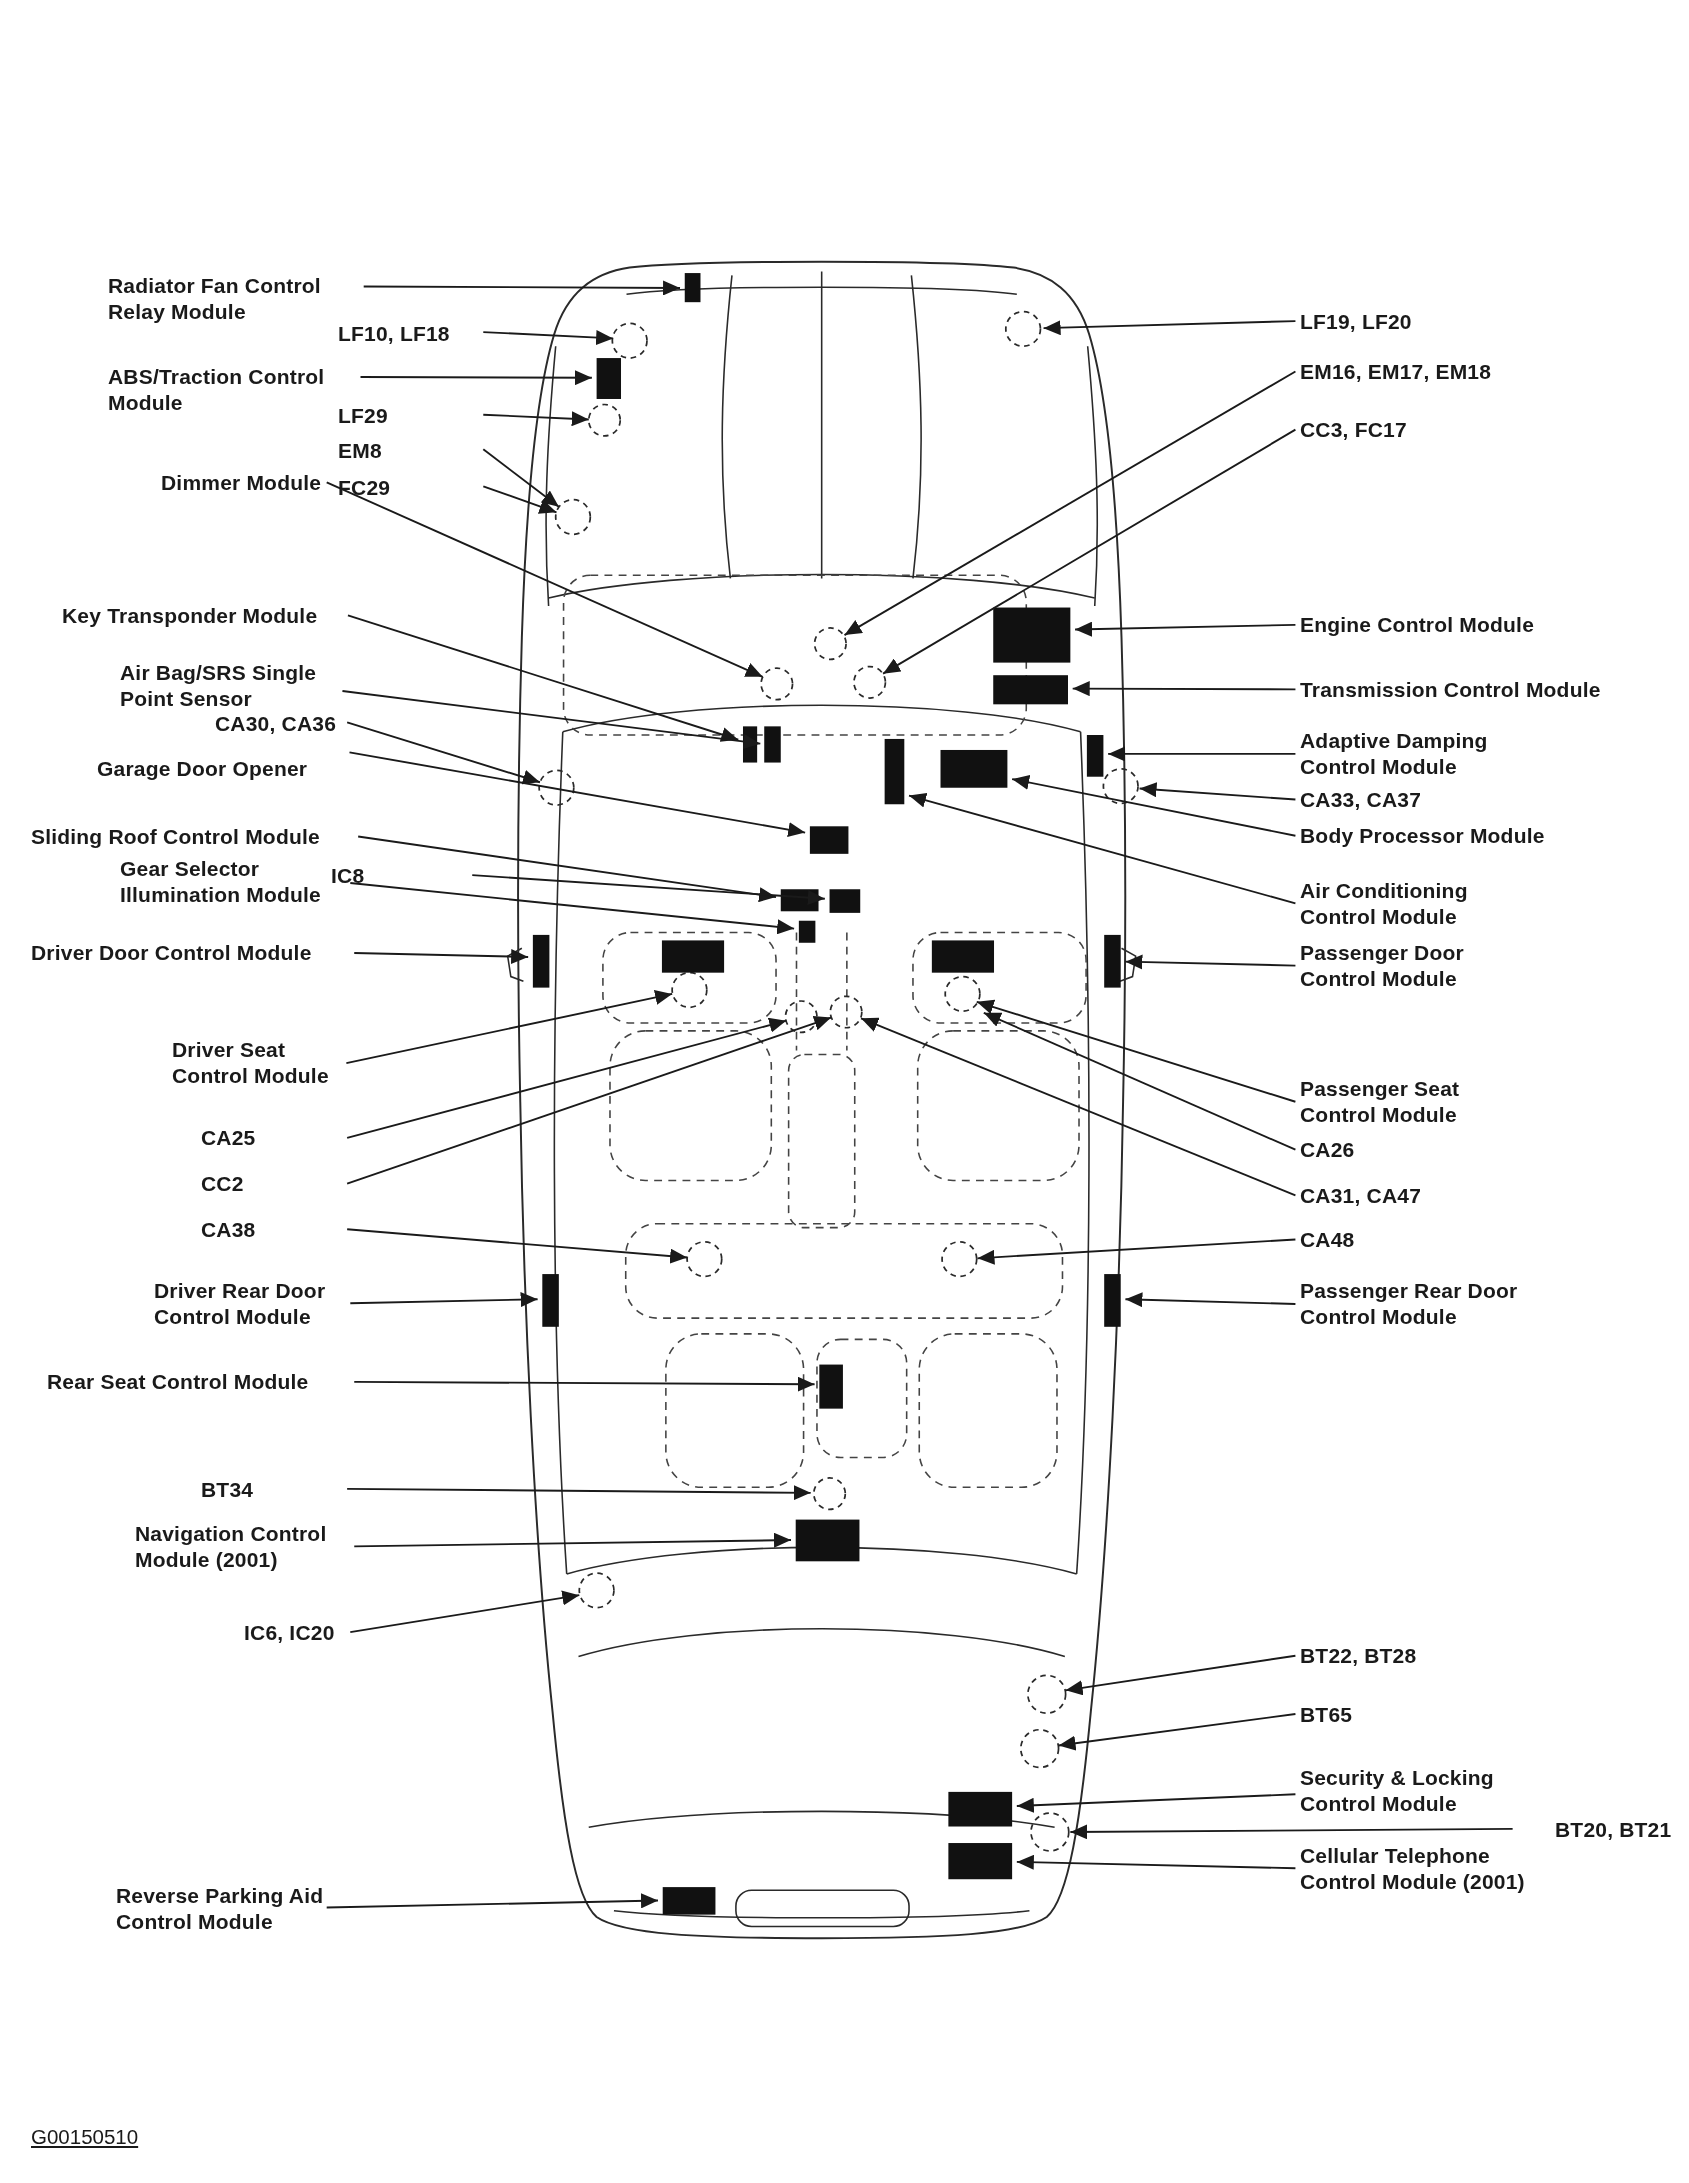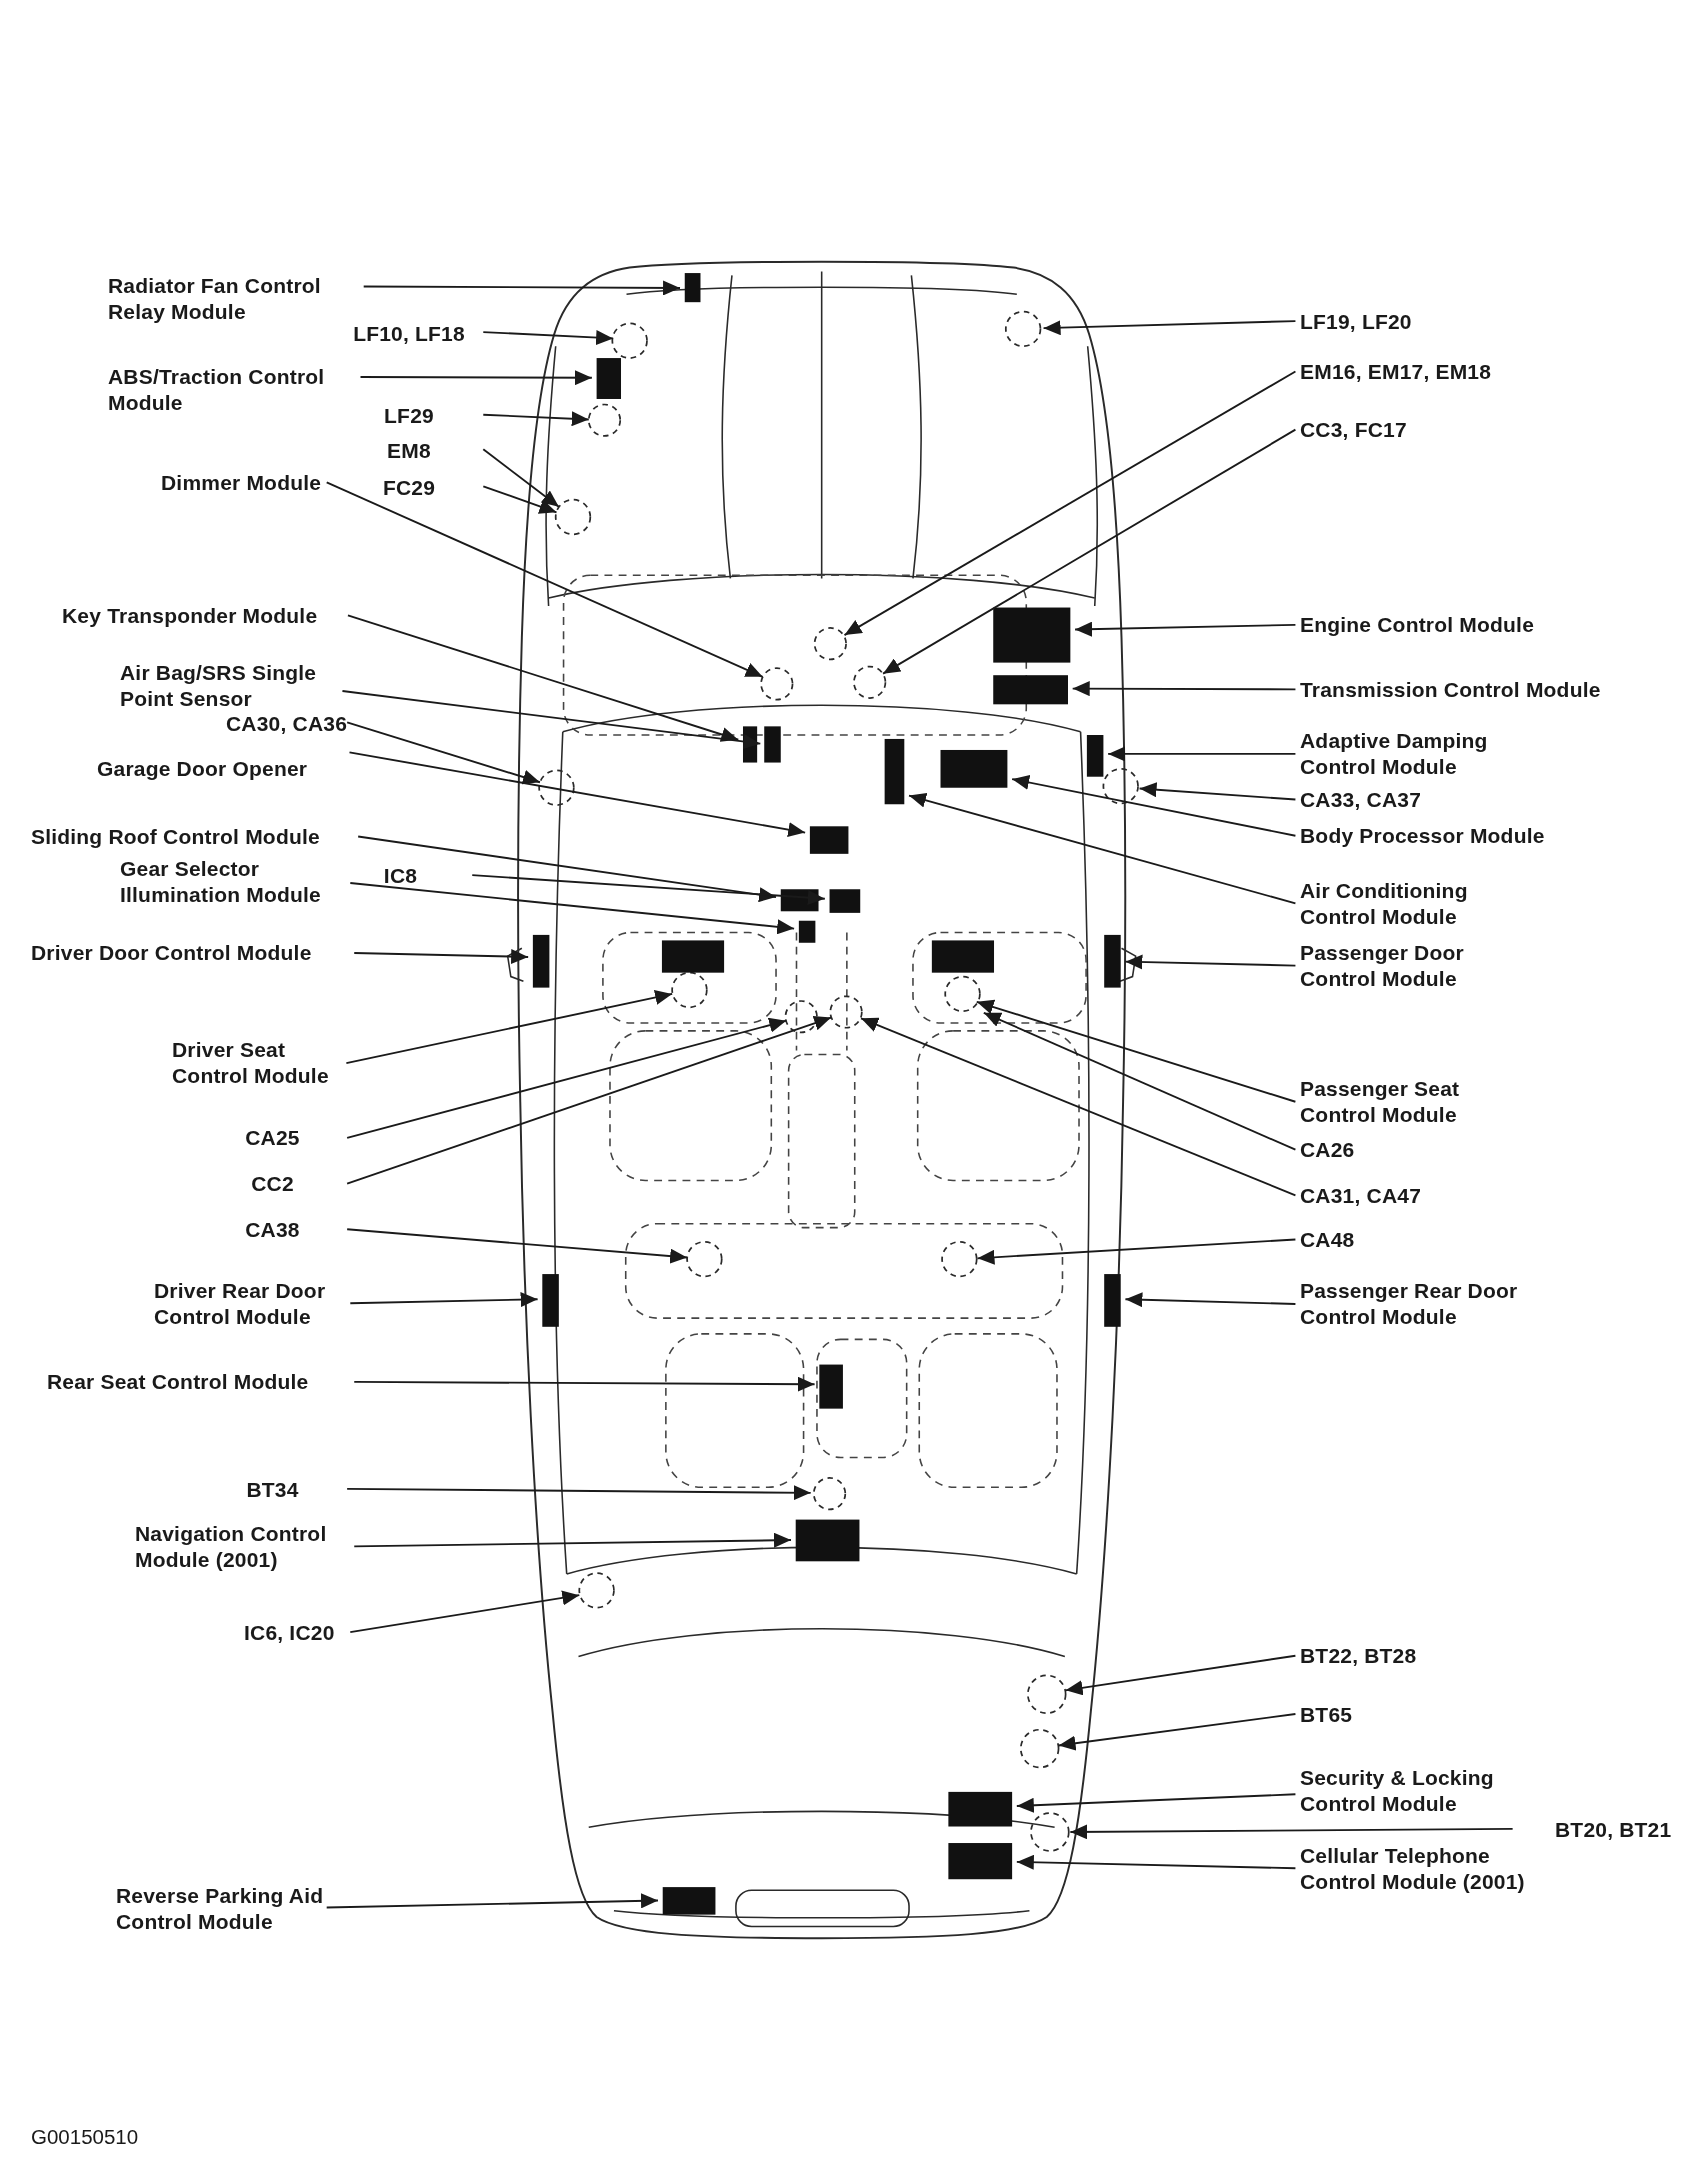--- a/index.html
+++ b/index.html
@@ -8,22 +8,22 @@
   svg{position:absolute;left:0;top:0;}
   .lbl{
     position:absolute;
     font-size:21px;
     line-height:26px;
     white-space:pre-line;
     color:#1a1a1a;
     letter-spacing:0.2px;
     font-weight:bold;
   }
-  .ra{text-align:center;}
-  .figcode{position:absolute;font-size:20.5px;color:#1a1a1a;}
+  .ra{text-align:left;}
+  .figcode{position:absolute;font-size:20.5px;color:#1a1a1a;text-decoration:underline;}
 </style>
 </head>
 <body>
 
 <div id="diagram">
 
 <svg width="1689" height="2183" viewBox="0 0 2146 2774">
   <defs>
     <marker id="arrow" markerWidth="10" markerHeight="8" refX="9" refY="4" orient="auto">
       <path d="M0,0 L9,4 L0,8 z" fill="#1a1a1a"></path>

